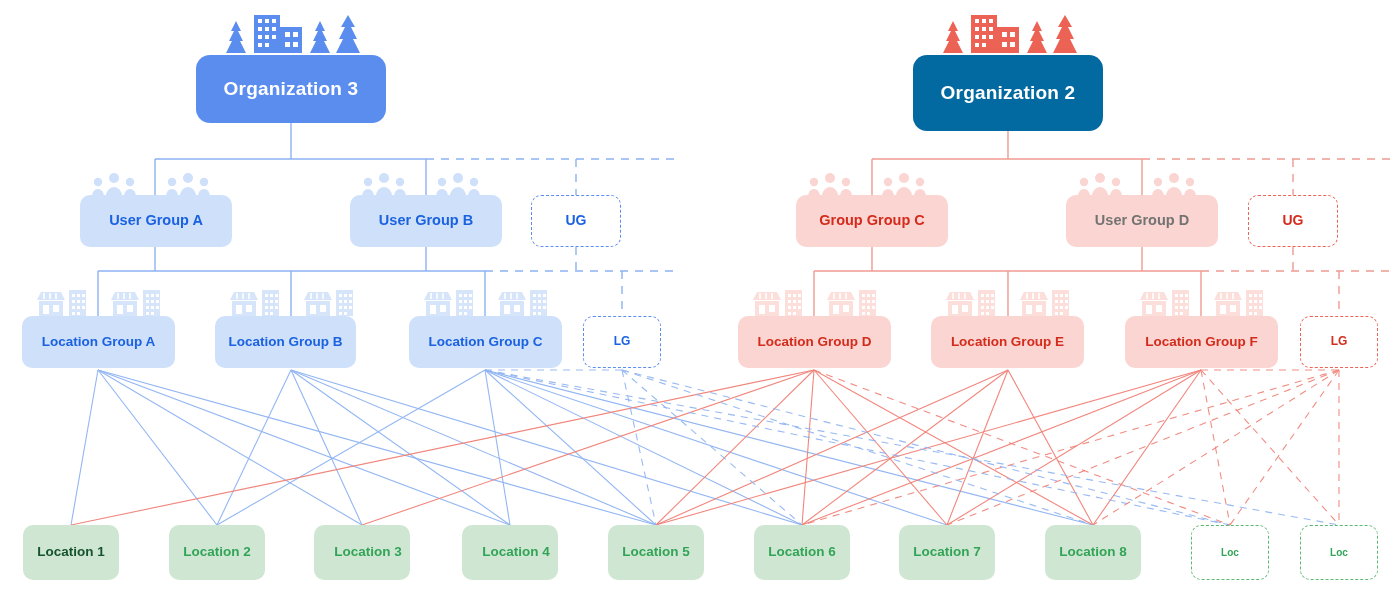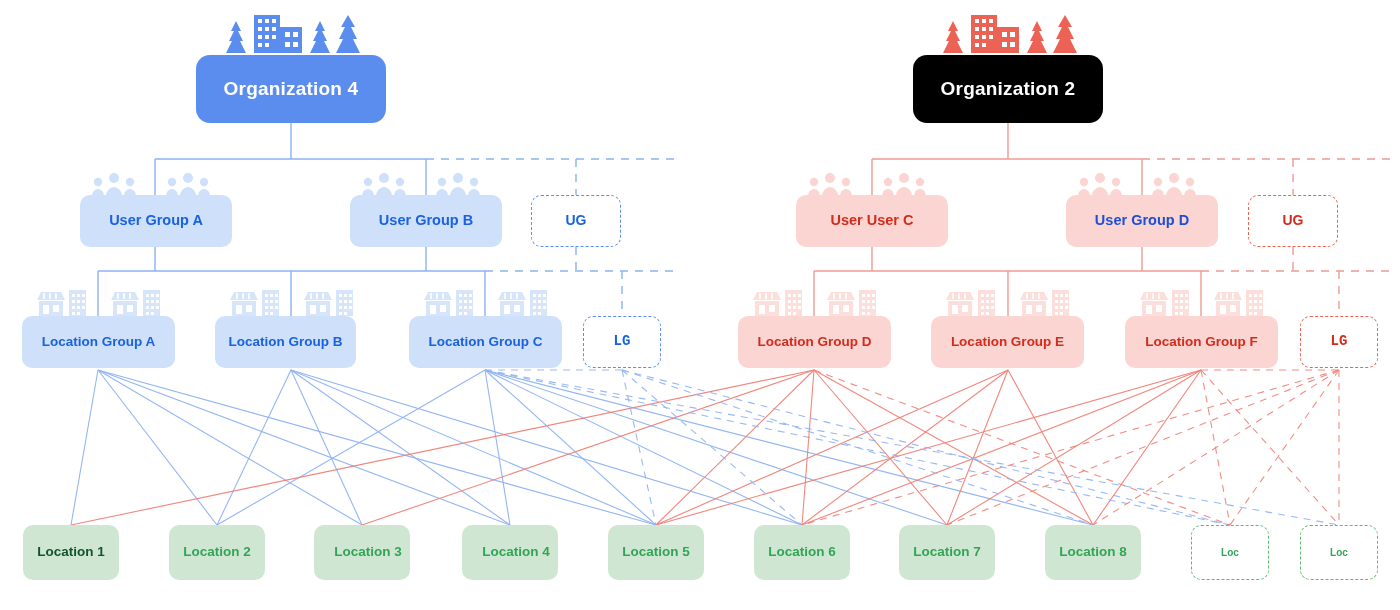--- a/index.html
+++ b/index.html
@@ -8,21 +8,21 @@
   #stage{position:relative;width:1400px;height:610px;background:#fff;}
   svg.layer{position:absolute;left:0;top:0;width:1400px;height:610px;}
   .node{position:absolute;display:flex;align-items:center;justify-content:center;
         box-sizing:border-box;text-align:center;line-height:1.1;}
   .org{border-radius:14px;color:#fff;font-size:19px;font-weight:700;letter-spacing:.2px;}
   .ug{border-radius:10px;font-size:14.5px;font-weight:700;}
   .lg{border-radius:10px;font-size:13.5px;font-weight:700;}
   .loc{border-radius:10px;font-size:13.5px;font-weight:700;}
   .ghost{background:transparent;font-weight:700;}
   .ghost-ug{font-size:14px;}
-  .ghost-lg{font-size:14px;font-family:Liberation Mono, monospace;}
+  .ghost-lg{font-size:12px;}
   .ghost-loc{font-size:10px;}
 </style>
 </head>
 <body>
 
 <div id="stage">
 
   <svg class="layer" viewBox="0 0 1400 610">
 
     <g stroke="#8db2f2" stroke-width="1.4" fill="none">
@@ -259,35 +259,35 @@
     <g fill="#fcdedb">
       <use href="#shops" x="1140" y="290"></use>
         <use href="#shops-holes" x="1140" y="290"></use>
       <use href="#shops" x="1214" y="290"></use>
         <use href="#shops-holes" x="1214" y="290"></use>
     </g>
   </svg>
 
   <div id="nodes">
       <div class="node org" style="left: 196px; top: 55px; width: 190px; height: 68px; background: rgb(91, 141, 239); color: rgb(255, 255, 255);">
-        <span>Organization 4</span>
-      </div>
-      <div class="node org" style="left: 913px; top: 55px; width: 190px; height: 68px; background: #000000; color: rgb(255, 255, 255);">
+        <span>Organization 3</span>
+      </div>
+      <div class="node org" style="left: 913px; top: 55px; width: 190px; height: 76px; background: #0369a1; color: rgb(255, 255, 255);">
         <span>Organization 2</span>
       </div>
       <div class="node ug" style="left: 80px; top: 195px; width: 152px; height: 52px; background: rgb(207, 224, 251); color: rgb(26, 98, 224);">
         <span>User Group A</span>
       </div>
       <div class="node ug" style="left: 350px; top: 195px; width: 152px; height: 52px; background: rgb(207, 224, 251); color: rgb(26, 98, 224);">
         <span>User Group B</span>
       </div>
       <div class="node ug" style="left: 796px; top: 195px; width: 152px; height: 52px; background: rgb(251, 213, 209); color: rgb(211, 43, 28);">
-        <span>User User C</span>
-      </div>
-      <div class="node ug" style="left: 1066px; top: 195px; width: 152px; height: 52px; background: rgb(251, 213, 209); color: #1d4ed8;">
+        <span>Group Group C</span>
+      </div>
+      <div class="node ug" style="left: 1066px; top: 195px; width: 152px; height: 52px; background: rgb(251, 213, 209); color: #737373;">
         <span>User Group D</span>
       </div>
       <div class="node ug ghost ghost-ug" style="left: 531px; top: 195px; width: 90px; height: 52px; background: transparent; border: 1.6px dashed rgb(91, 141, 239); color: rgb(26, 98, 224);">
         <span>UG</span>
       </div>
       <div class="node ug ghost ghost-ug" style="left: 1248px; top: 195px; width: 90px; height: 52px; background: transparent; border: 1.6px dashed rgb(236, 98, 84); color: rgb(211, 43, 28);">
         <span>UG</span>
       </div>
       <div class="node lg" style="left: 22px; top: 316px; width: 153px; height: 52px; background: rgb(207, 224, 251); color: rgb(26, 98, 224);">
         <span>Location Group A</span>

